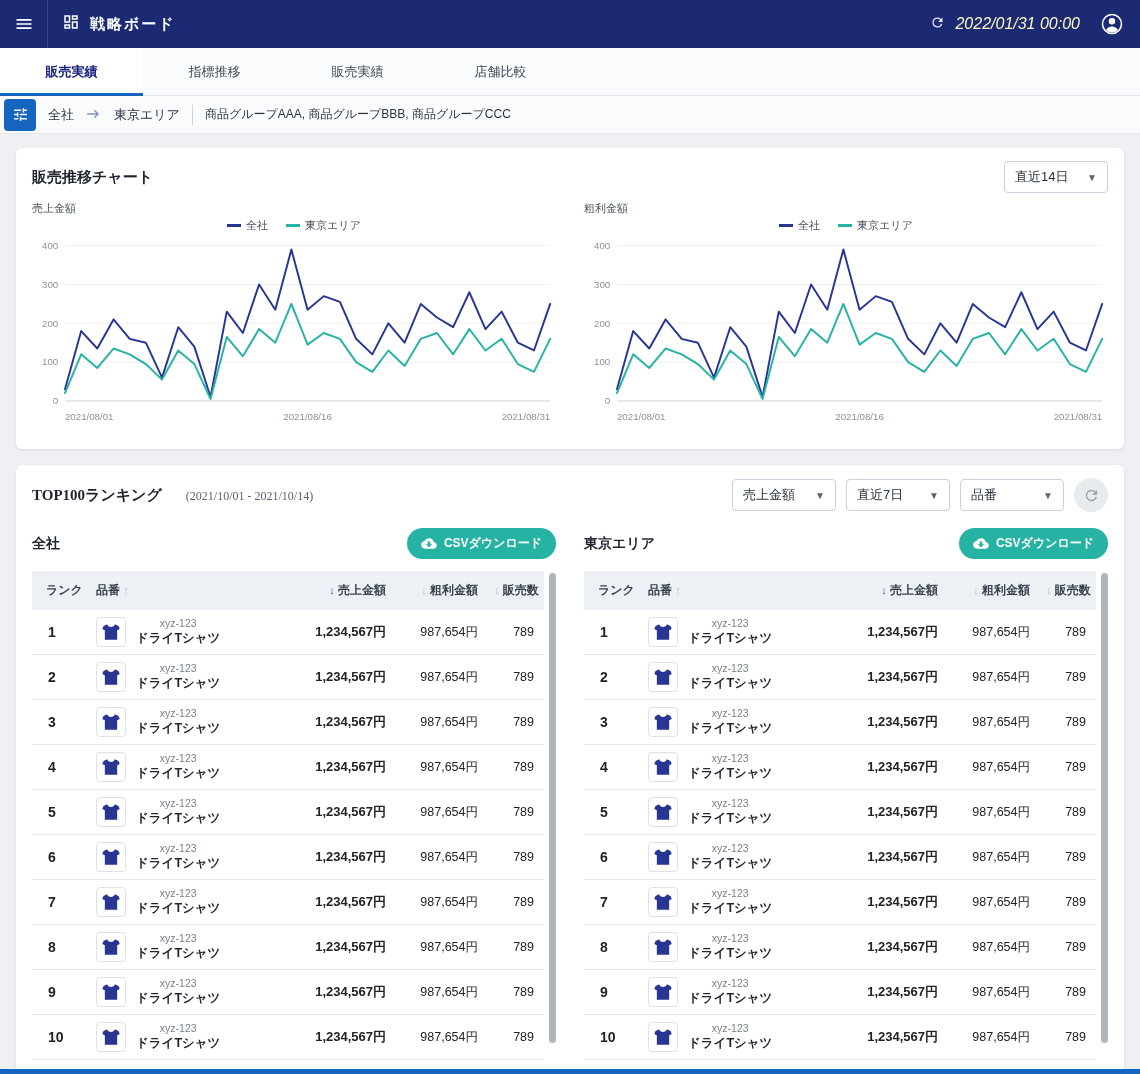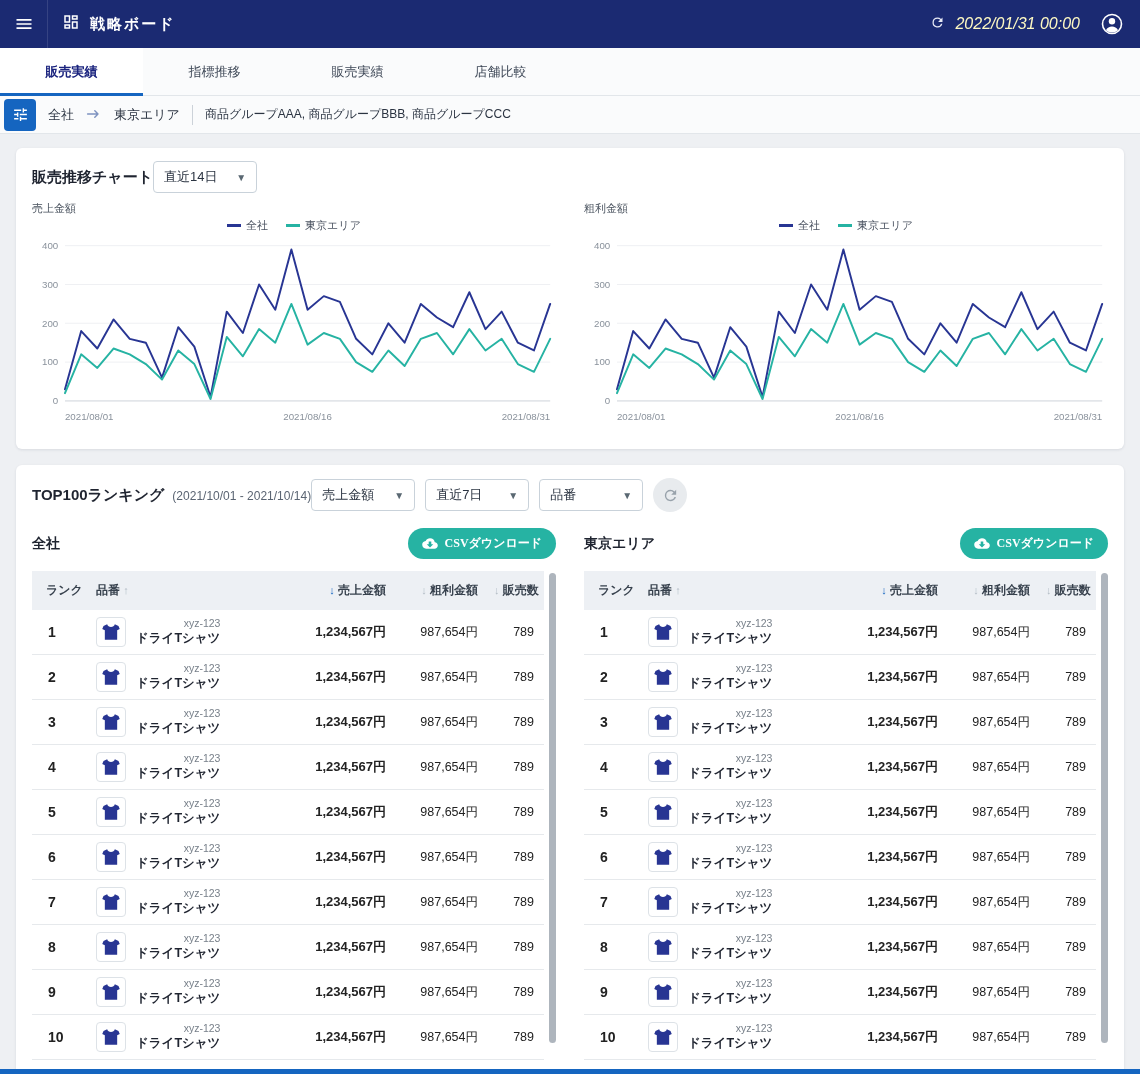--- a/index.html
+++ b/index.html
@@ -25,56 +25,56 @@
   
   .filterbar { height:38px; background:#fafbfc; border-bottom:1px solid #e2e6ea; display:flex; align-items:center; gap:12px; padding-right:12px; }
   .filter-btn { width:32px; height:32px; margin-left:4px; background:#1565c0; border:none; border-radius:4px; display:flex; align-items:center; justify-content:center; cursor:pointer; }
   .scope-text { font-size:13px; color:#2b3442; }
   .vdivider { width:1px; height:20px; background:#ccd2d9; }
   .groups-text { font-size:12px; color:#2b3442; }
 
   
   .main { padding:14px 16px 0; }
   .card { background:#fff; border-radius:6px; box-shadow:0 1px 3px rgba(20,30,60,.10); margin-bottom:16px; }
-  .card-header { display:flex; align-items:center; padding:13px 16px 6px; }
+  .card-header { display:flex; align-items:center; justify-content:space-between; padding:13px 16px 6px; }
   .card-title { font-size:15px; font-weight:bold; color:#1f2430; }
-  .title-group { display:flex; align-items:baseline; gap:8px; }
+  .title-group { display:flex; align-items:baseline; gap:24px;font-family:Liberation Serif, serif; }
   .range-text { font-size:12px; color:#5a6472; font-weight:normal; }
 
   .select { display:inline-flex; align-items:center; justify-content:space-between; gap:10px; border:1px solid #c9d2da; border-radius:4px; background:#fff; padding:6px 10px; font-size:13px; color:#2b3442; min-width:104px; cursor:pointer; }
   .caret { font-size:10px; color:#5a6872; }
 
   
   .charts { display:flex; gap:28px; padding:2px 16px 12px; }
   .chart-block { flex:1; min-width:0; }
   .chart-title { font-size:11px; color:#49525e; margin-bottom:1px; }
   .chart-legend { display:flex; justify-content:center; gap:18px; font-size:11px; color:#4a5260; height:16px; align-items:center; }
   .legend-item { display:inline-flex; align-items:center; gap:5px; }
   .legend-swatch { width:14px; height:3px; display:inline-block; }
 
   
   .controls { display:flex; align-items:center; gap:10px; }
   .refresh-circle { width:34px; height:34px; border-radius:50%; background:#e8ebee; border:none; display:flex; align-items:center; justify-content:center; cursor:pointer; }
   .tables { display:flex; gap:28px; padding:2px 16px 16px; }
   .table-panel { flex:1; min-width:0; }
   .panel-head { display:flex; align-items:center; justify-content:space-between; margin:8px 0 12px; }
   .panel-title { font-size:14px; font-weight:bold; color:#1f2430; }
-  .csv-btn { display:inline-flex; align-items:center; gap:7px; background:#26b3a3; color:#fff; border:none; border-radius:16px; padding:7px 14px; font-size:12px; font-weight:bold; cursor:pointer; font-family:Liberation Serif, serif; }
+  .csv-btn { display:inline-flex; align-items:center; gap:7px; background:#26b3a3; color:#fff; border:none; border-radius:16px; padding:7px 14px; font-size:12px; font-weight:bold; cursor:pointer; font-family:Liberation Sans, sans-serif; }
 
   .table-wrap { position:relative; padding-right:12px; }
   table { width:100%; border-collapse:collapse; table-layout:fixed; }
   thead th { background:#edf0f4; font-size:12px; color:#37414d; font-weight:bold; padding:11px 8px; text-align:right; white-space:nowrap; overflow:hidden; }
   th.col-rank { width:56px; text-align:left; padding-left:14px; }
   th.col-item { text-align:left; }
   th.col-sales { width:110px; }
   th.col-profit { width:92px; }
   th.col-qty { width:58px; padding-right:10px; }
   tbody td { border-bottom:1px solid #e6e9ec; padding:7px 8px; font-size:12.5px; color:#222; text-align:right; vertical-align:middle; height:44px; }
   td.rank { text-align:left; padding-left:16px; font-weight:bold; font-size:14px; }
-  td.item { text-align:right; }
+  td.item { text-align:center; }
   td.sales { font-weight:bold; font-size:13px; }
   td.qty { padding-right:10px;margin-top:20px; }
   .item-cell { display:flex; align-items:center; gap:10px; min-width:0; }
   .item-icon { width:30px; height:30px; flex:0 0 30px; border:1px solid #dde2e7; border-radius:4px; background:#fff; display:flex; align-items:center; justify-content:center; }
   .item-code { font-size:10.5px; color:#78808a; line-height:1.25; }
   .item-name { font-size:12.5px; font-weight:bold; color:#1f2430; line-height:1.3; white-space:nowrap; }
   .sort-arrow { font-size:11px; color:#b3bcc5; }
   .sort-arrow.active { color:#1565c0; }
 
   .scrollbar { position:absolute; right:0; top:0; bottom:4px; width:7px; }

